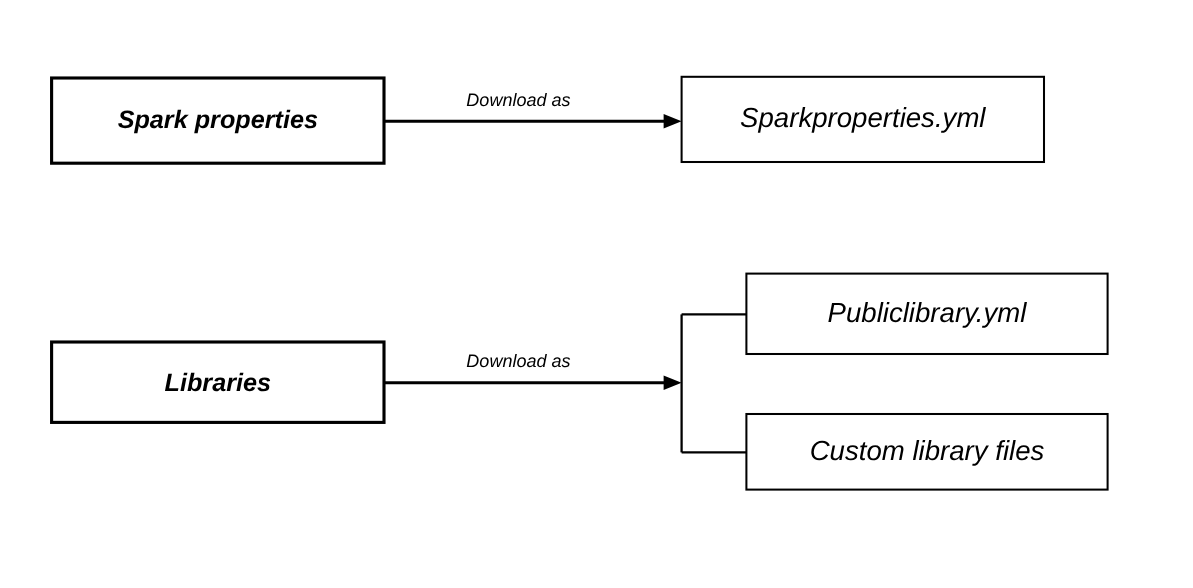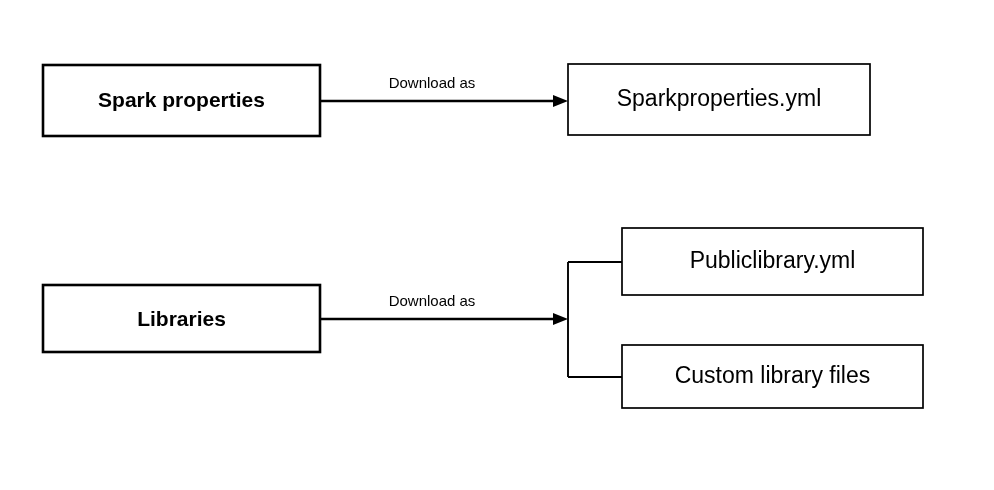--- a/index.html
+++ b/index.html
@@ -13,20 +13,21 @@
     height: 490px;
     font-family: "Liberation Sans", sans-serif;
     color: #000000;
     overflow: hidden;
   }
   #diagram-root {
     position: relative;
     width: 994px;
     height: 490px;
     background: #ffffff;
+    font-style: italic;
   }
   svg.diagram-canvas {
     display: block;
     width: 994px;
     height: 490px;
   }
   .node-box {
     fill: #ffffff;
     stroke: #000000;
   }

